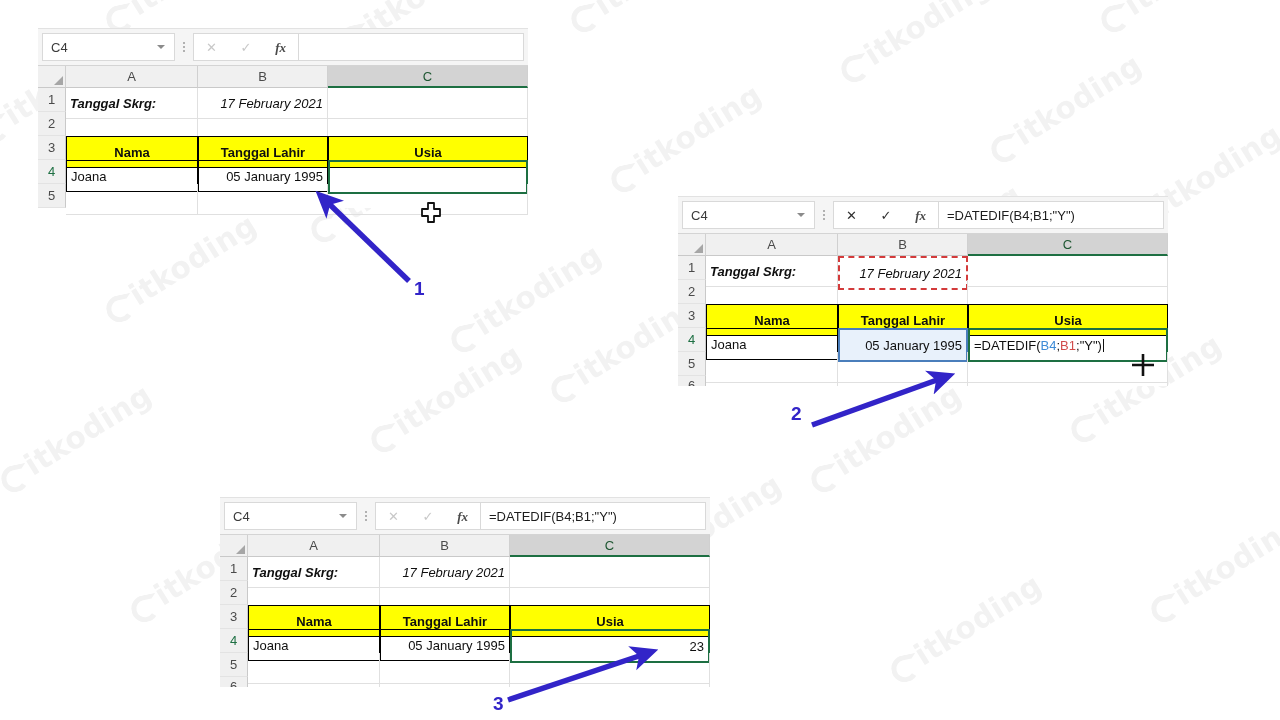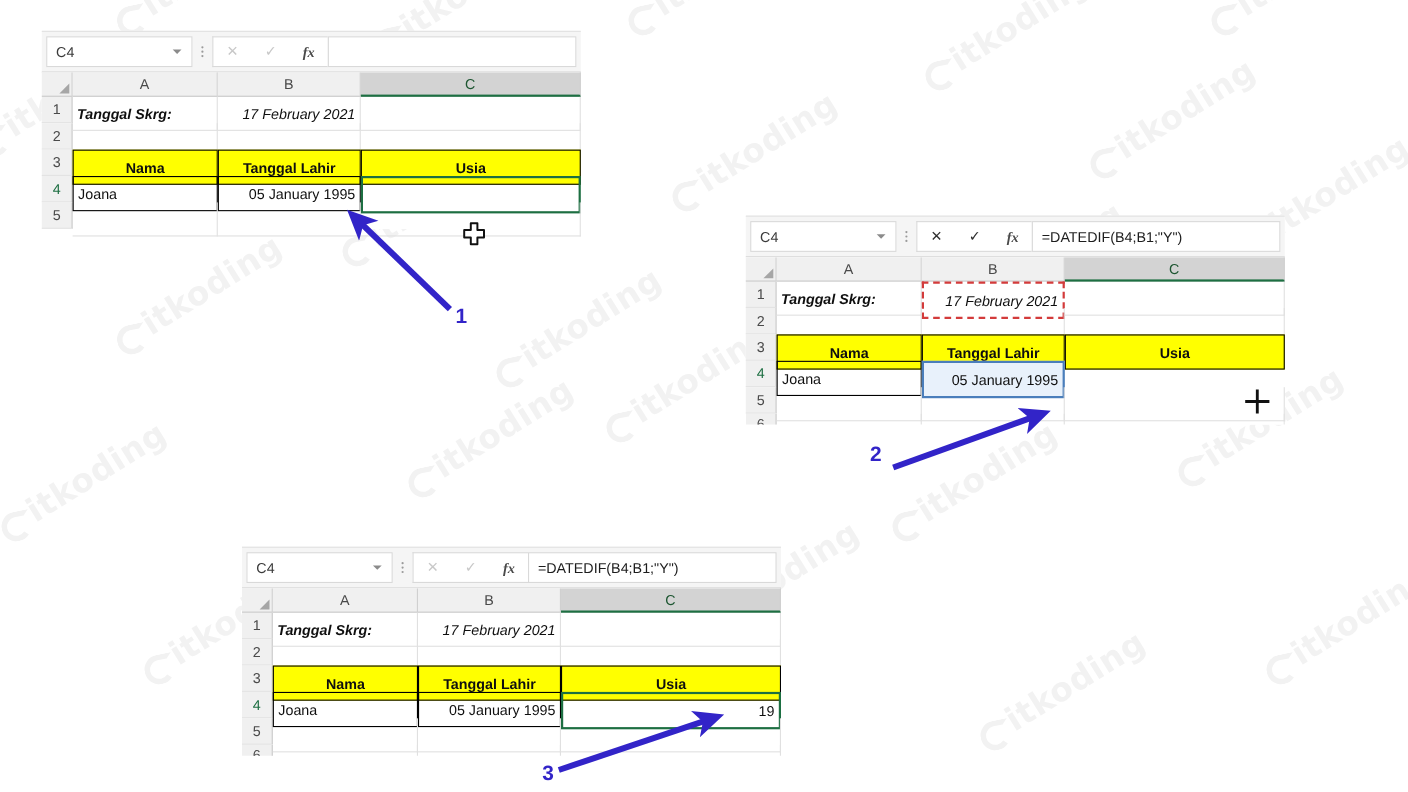--- a/index.html
+++ b/index.html
@@ -422,20 +422,28 @@
     <div class="gridrow" style="height:24px;">
       <div class="rowhdr" style="width:28px; font-size:13px;">3</div>
       <div class="cell yellow center" style="width:132px; font-size:13px;">Nama</div>
       <div class="cell yellow center" style="width:130px; font-size:13px;">Tanggal Lahir</div>
       <div class="cell yellow center" style="width:200px; font-size:13px;">Usia</div>
     </div>
     <div class="gridrow" style="height:24px;">
       <div class="rowhdr sel" style="width:28px; font-size:13px;">4</div>
       <div class="cell boxed" style="width:132px; font-size:13px;">Joana</div>
       <div class="cell right ref-blue" style="width:130px; font-size:13px;">05 January 1995</div>
+      <div class="cell sel-green" style="width:200px; font-size:13px;">
+        <span>=DATEDIF(</span>
+          <span class="f-blue">B4</span>
+          <span>;</span>
+          <span class="f-red">B1</span>
+          <span>;"Y")</span>
+          <span class="caret-bar"></span>
+      </div>
     </div>
     <div class="gridrow" style="height:24px;">
       <div class="rowhdr" style="width:28px; font-size:13px;">5</div>
       <div class="cell" style="width:132px;"></div>
       <div class="cell" style="width:130px;"></div>
       <div class="cell" style="width:200px;"></div>
     </div>
     <div class="gridrow" style="height:10px; overflow:hidden;">
       <div class="rowhdr" style="width:28px; font-size:13px; height:20px;">6</div>
       <div class="cell" style="width:132px;"></div>
@@ -493,21 +501,21 @@
     <div class="gridrow" style="height:24px;">
       <div class="rowhdr" style="width:28px; font-size:13px;">3</div>
       <div class="cell yellow center" style="width:132px; font-size:13px;">Nama</div>
       <div class="cell yellow center" style="width:130px; font-size:13px;">Tanggal Lahir</div>
       <div class="cell yellow center" style="width:200px; font-size:13px;">Usia</div>
     </div>
     <div class="gridrow" style="height:24px;">
       <div class="rowhdr sel" style="width:28px; font-size:13px;">4</div>
       <div class="cell boxed" style="width:132px; font-size:13px;">Joana</div>
       <div class="cell boxed right" style="width:130px; font-size:13px;">05 January 1995</div>
-      <div class="cell sel-green right" style="width:200px; font-size:13px;">19</div>
+      <div class="cell sel-green right" style="width:200px; font-size:13px;">23</div>
     </div>
     <div class="gridrow" style="height:24px;">
       <div class="rowhdr" style="width:28px; font-size:13px;">5</div>
       <div class="cell" style="width:132px;"></div>
       <div class="cell" style="width:130px;"></div>
       <div class="cell" style="width:200px;"></div>
     </div>
     <div class="gridrow" style="height:10px; overflow:hidden;">
       <div class="rowhdr" style="width:28px; font-size:13px; height:20px;">6</div>
       <div class="cell" style="width:132px;"></div>

